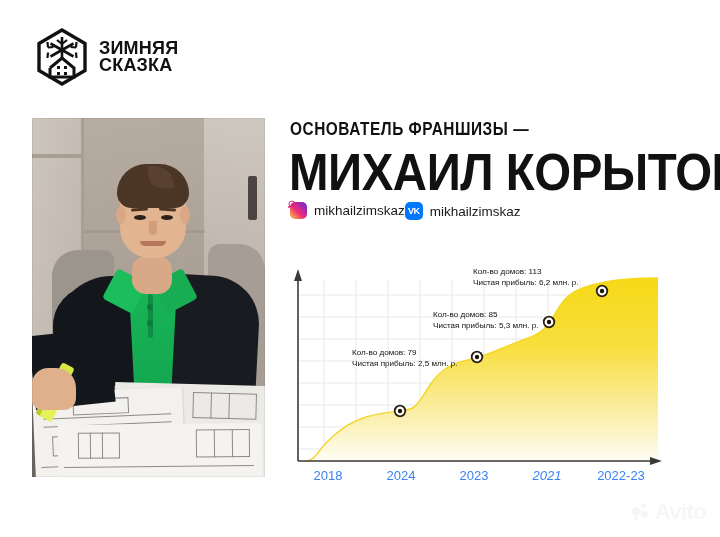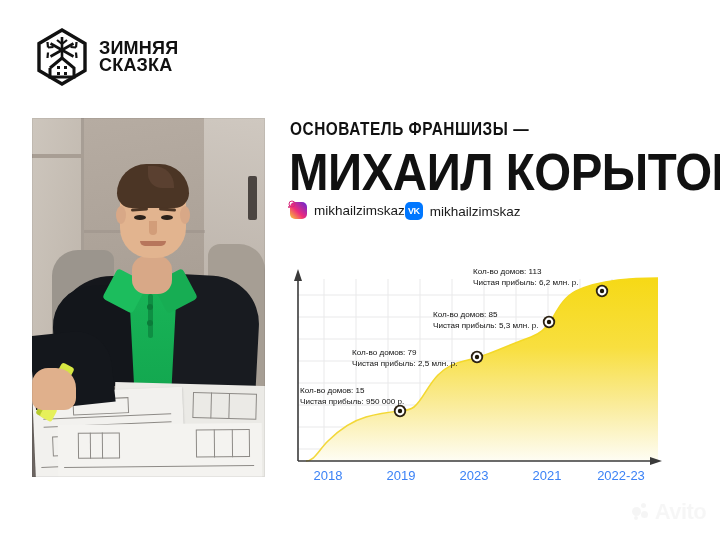--- a/index.html
+++ b/index.html
@@ -389,26 +389,20 @@
         <circle cx="261" cy="57" r="2.2" fill="#1C1608"></circle>
       </g>
       <g>
         <circle cx="314" cy="26" r="6.2" fill="#2B2112"></circle>
         <circle cx="314" cy="26" r="4.4" fill="#FFFFFF"></circle>
         <circle cx="314" cy="26" r="2.2" fill="#1C1608"></circle>
       </g>
     </g>
   </svg>
 
-  <div class="ann" style="left:12px; top:120px;">
-    <div><span>Кол-во домов:</span>
-         <b>15</b></div>
-    <div><span>Чистая прибыль:</span>
-         <b>950 000 р.</b></div>
-  </div>
 
   <div class="ann" style="left:64px; top:82px;">
     <div><span>Кол-во домов:</span>
          <b>79</b></div>
     <div><span>Чистая прибыль:</span>
          <b>2,5 млн. р.</b></div>
   </div>
 
   <div class="ann" style="left:145px; top:44px;">
     <div><span>Кол-во домов:</span>
@@ -418,23 +412,23 @@
   </div>
 
   <div class="ann" style="left:185px; top:1px;">
     <div><span>Кол-во домов:</span>
          <b>113</b></div>
     <div><span>Чистая прибыль:</span>
          <b>6,2 млн. р.</b></div>
   </div>
 
   <div class="xlab" style="left:40px;  top:203px;">2018</div>
-  <div class="xlab" style="left:113px; top:203px;">2019</div>
+  <div class="xlab" style="left:113px; top:203px;">2024</div>
   <div class="xlab" style="left:186px; top:203px;">2023</div>
-  <div class="xlab" style="left:259px; top:203px;">2021</div>
+  <div class="xlab" style="left:259px; top:203px;font-style:italic;">2021</div>
   <div class="xlab" style="left:333px; top:203px;">2022-23</div>
 </div>
 
 <div id="avito">
   <span class="a-dots">
     <i style="left:0;top:4px;width:9px;height:9px;"></i>
     <i style="left:9px;top:0;width:5px;height:5px;"></i>
     <i style="left:9px;top:8px;width:7px;height:7px;"></i>
     <i style="left:2px;top:13px;width:4px;height:4px;"></i>
   </span>

